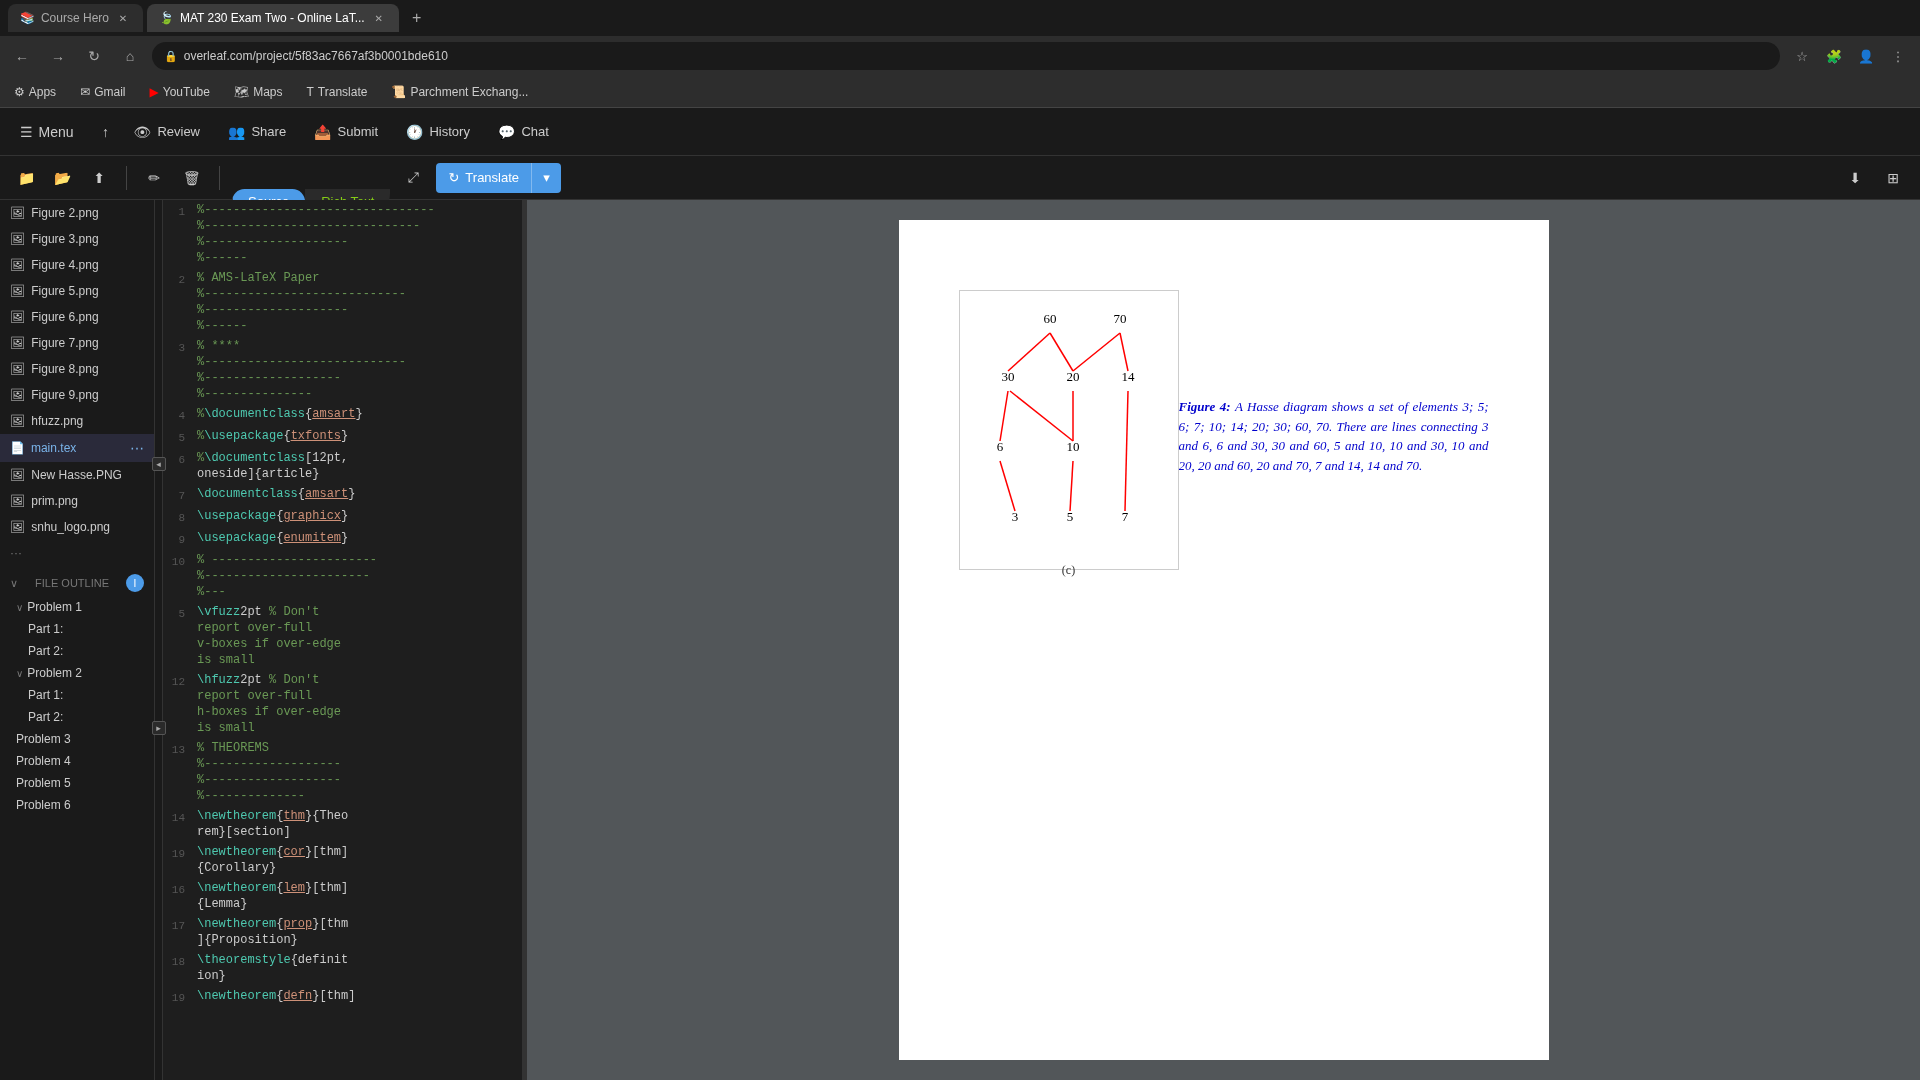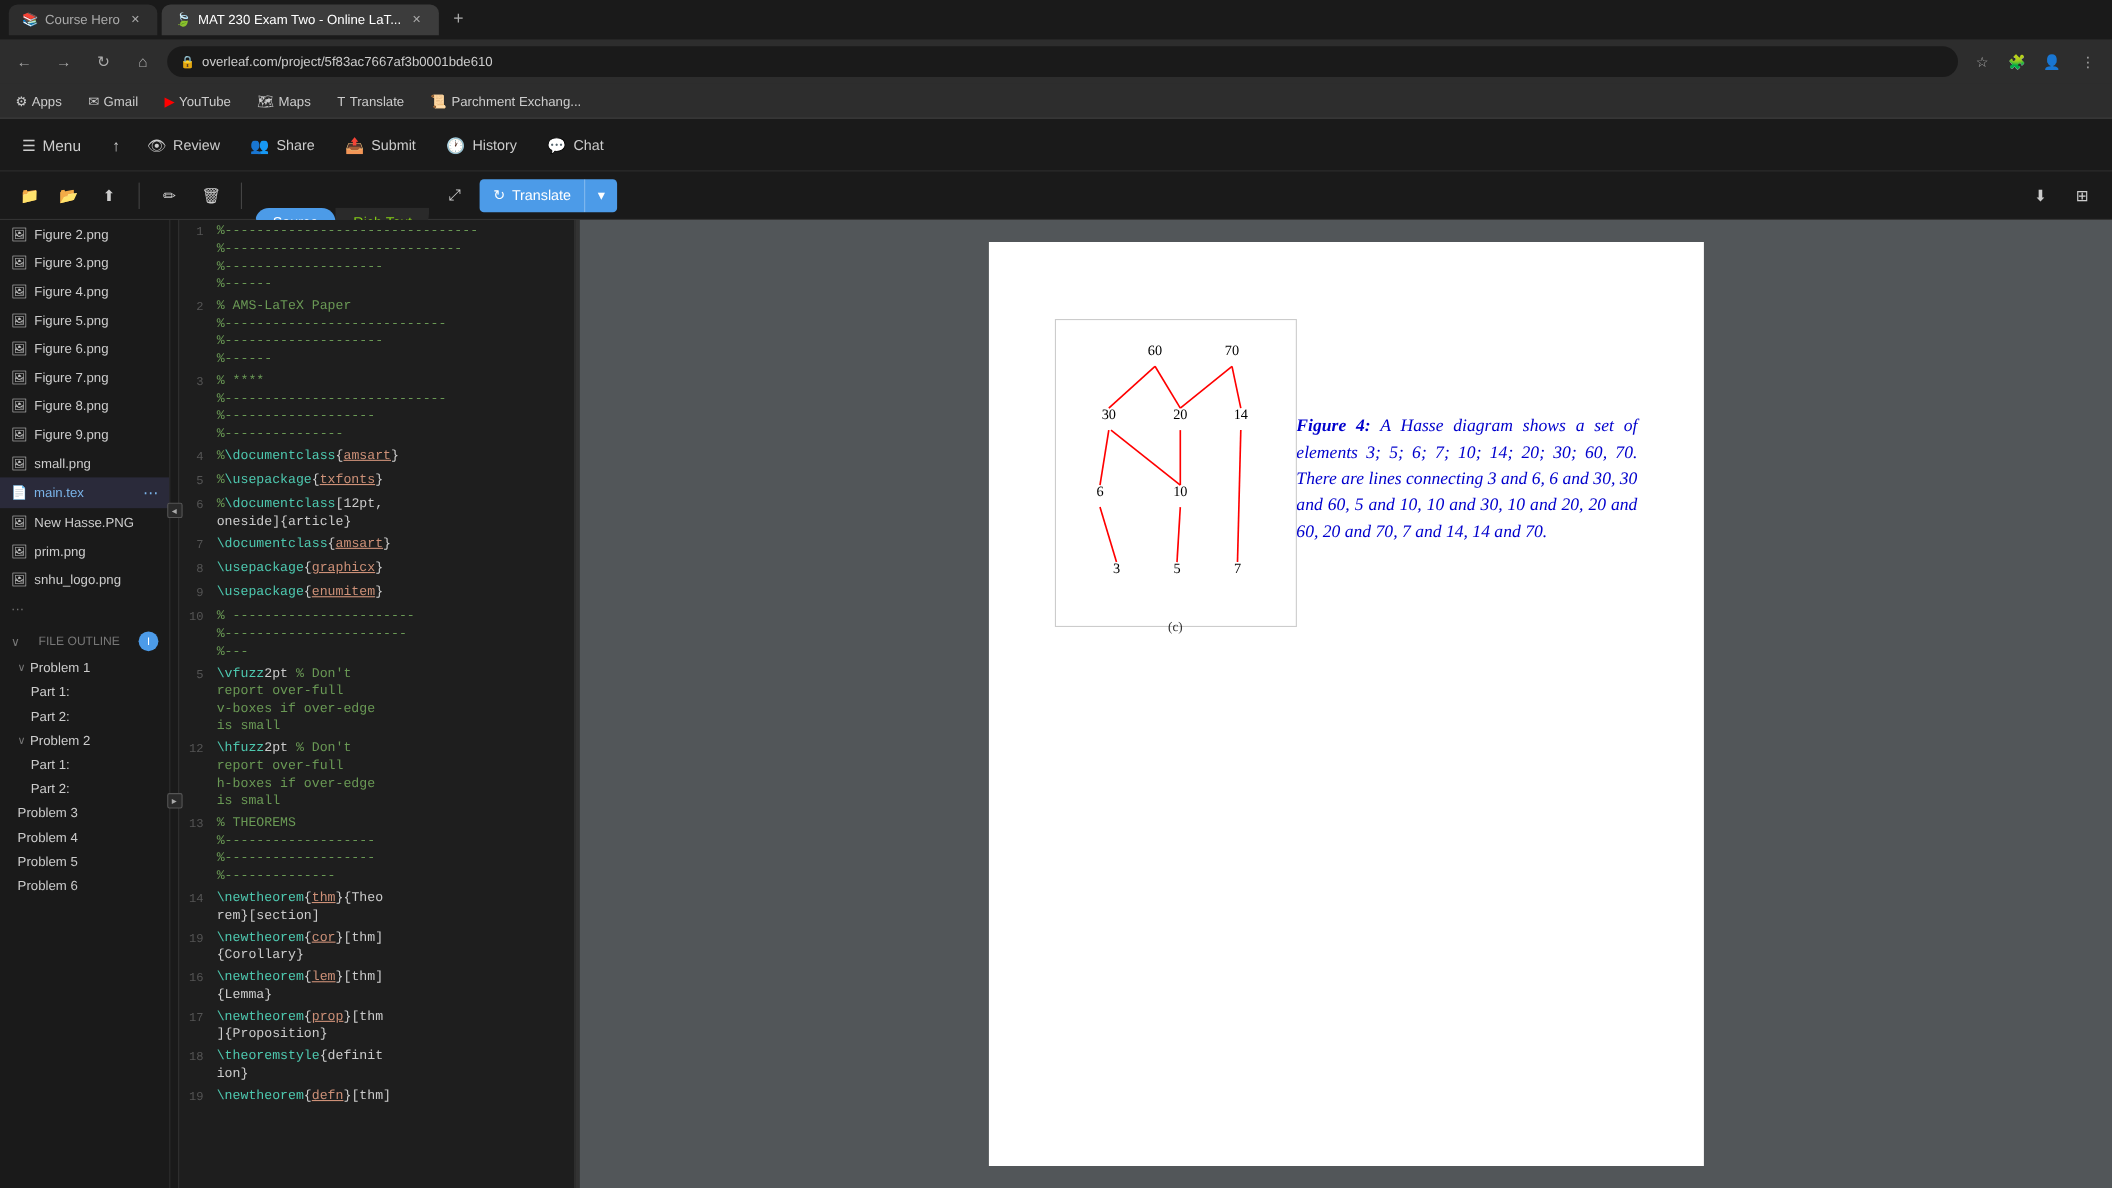--- a/index.html
+++ b/index.html
@@ -246,21 +246,21 @@
       <div class="sidebar-item">
         <span>🖼</span>
         <span>Figure 8.png</span>
       </div>
       <div class="sidebar-item">
         <span>🖼</span>
         <span>Figure 9.png</span>
       </div>
       <div class="sidebar-item">
         <span>🖼</span>
-        <span>small.png</span>
+        <span>hfuzz.png</span>
       </div>
       <div class="sidebar-item active-edit" style="background:#2a2a3a;color:#7ab3e8;">
         <span>📄</span>
         <span>main.tex</span>
         <span class="more-btn" style="opacity:1;color:#7ab3e8;">⋯</span>
       </div>
       <div class="sidebar-item">
         <span>🖼</span>
         <span>New Hasse.PNG</span>
       </div>
@@ -441,21 +441,21 @@
               <line x1="103" y1="70" x2="150" y2="32" stroke="red" stroke-width="1.5"></line>
 
               <line x1="155" y1="210" x2="158" y2="90" stroke="red" stroke-width="1.5"></line>
 
               <line x1="158" y1="70" x2="150" y2="32" stroke="red" stroke-width="1.5"></line>
             </svg>
 
             <div style="text-align:center;font-size:12px;color:#333;margin-top:2px;">(c)</div>
           </div>
 
-          <div style="max-width:520px;margin-top:12px;font-size:16px;color:#0000cc;font-style:italic;text-align:justify;line-height:1.5;">
+          <div style="max-width:520px;margin-top:12px;font-size:13px;color:#0000cc;font-style:italic;text-align:justify;line-height:1.5;">
             <b>Figure 4:</b>
             <span> A Hasse diagram shows a set of elements 3; 5; 6; 7; 10; 14; 20; 30; 60, 70. There are lines connecting 3 and 6, 6 and 30, 30 and 60, 5 and 10, 10 and 30, 10 and 20, 20 and 60, 20 and 70, 7 and 14, 14 and 70.</span>
           </div>
         </div>
       </div>
     </div>
 
   </div>
 </div>
 

